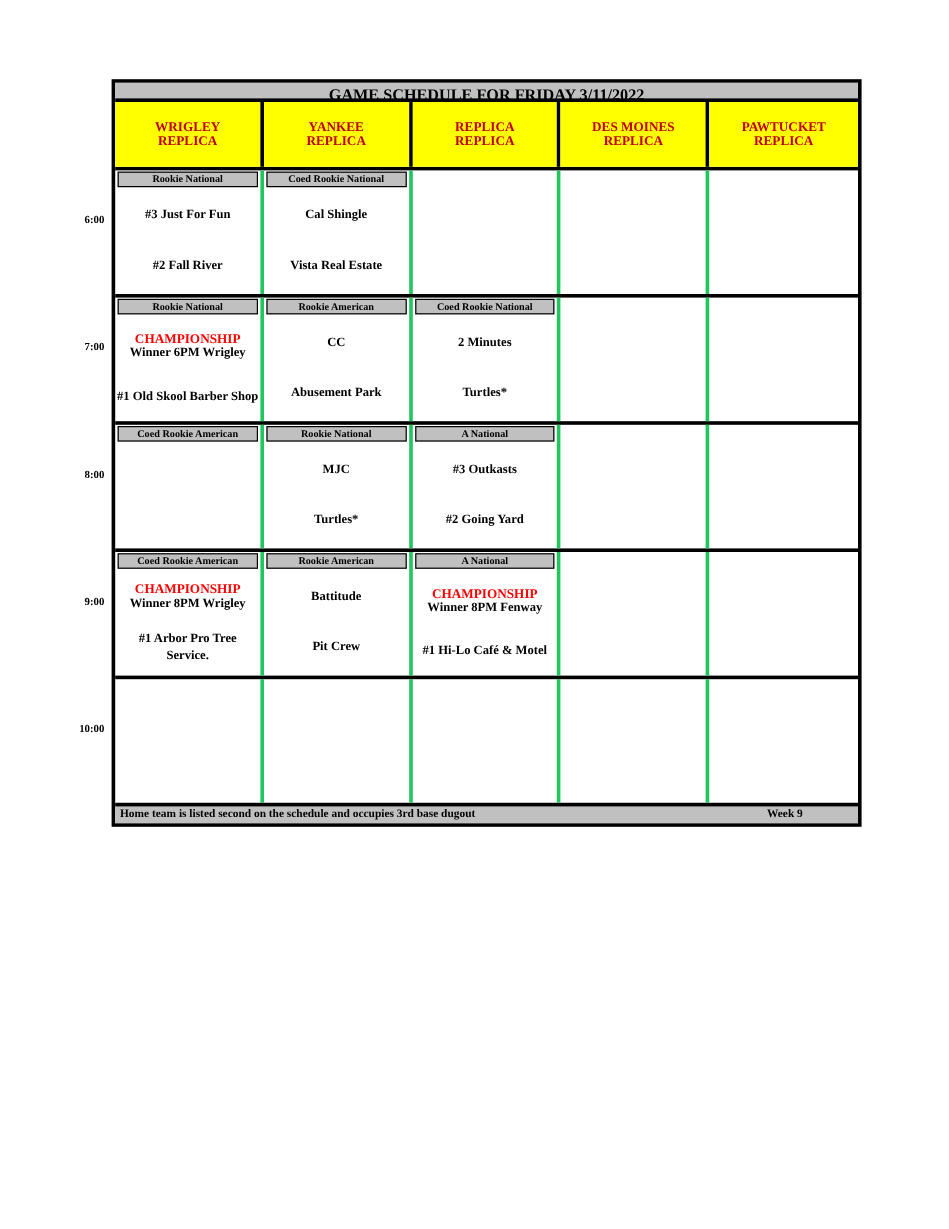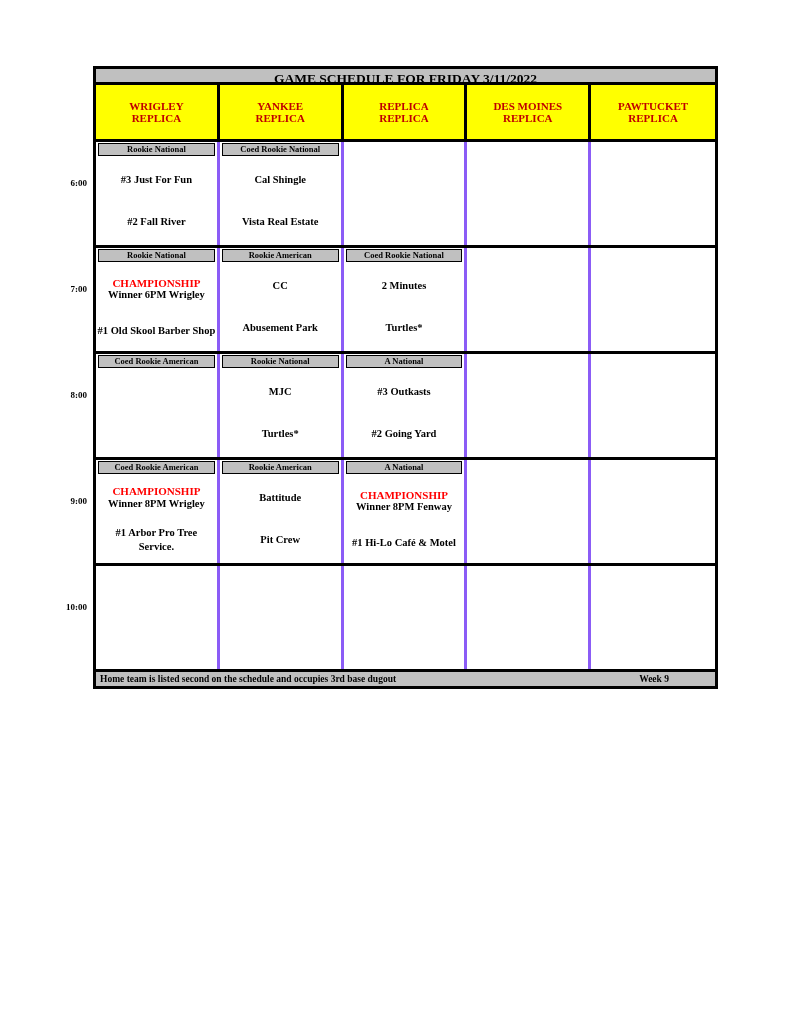--- a/index.html
+++ b/index.html
@@ -30,21 +30,21 @@
 
   .header { display: grid; grid-template-columns: repeat(5, 1fr); }
   .hcell {
     height: 54px; background: #ffff00; border-right: 3px solid #000;
     display: flex; flex-direction: column; justify-content: center; align-items: center;
     padding: 6px 0; color: #c00000; font-weight: bold; font-size: 11px;
   }
   .hcell:last-child { border-right: 0; }
 
   .block { display: grid; grid-template-columns: repeat(5, 1fr); border-top: 3px solid #000; }
-  .col { border-right: 3px solid #8b5cf6; }
+  .col { border-right: 3px solid #22c55e; }
   .col:last-child { border-right: 0; }
 
   .stripwrap { height: 15px; padding: 1px 2px; }
   .strip {
     height: 13px; background: #c0c0c0; border: 1px solid #000;
     text-align: center; font-size: 8.5px; font-weight: bold; line-height: 11px;
     overflow: hidden; white-space: nowrap;
   }
   .strip:empty { display: none; }
 

